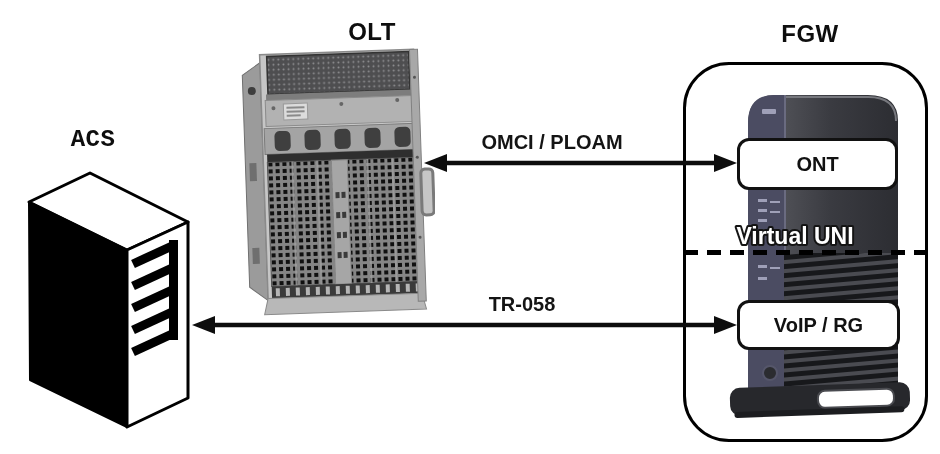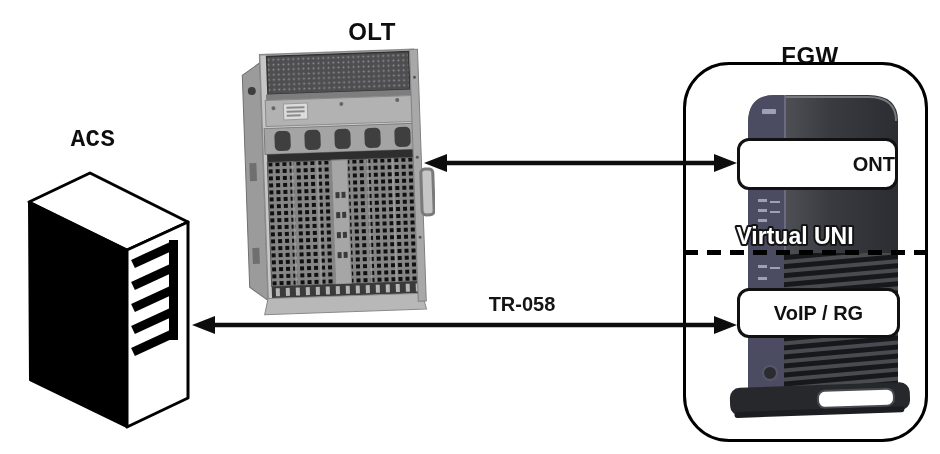--- a/index.html
+++ b/index.html
@@ -53,21 +53,21 @@
   .abs{position:absolute;}
   svg{display:block;}
 </style>
 </head>
 <body>
 
 <div class="canvas">
 
   <div class="node-label" style="left:93px;top:126px;font-family:Liberation Mono, monospace;">ACS</div>
   <div class="node-label" style="left:372px;top:6px;margin-top:12px;">OLT</div>
-  <div class="node-label" style="left:810px;top:20px;margin-top:22px;">FGW</div>
+  <div class="node-label" style="left:810px;top:20px;">FGW</div>
 
   <svg class="abs" style="left:20px;top:160px;" width="180" height="275" viewBox="0 0 180 275">
 
     <polygon points="70,13 168,62 107,90 9,42" fill="#ffffff" stroke="#000000" stroke-width="3" stroke-linejoin="round"></polygon>
 
     <polygon points="107,90 168,62 168,238 107,267" fill="#ffffff" stroke="#000000" stroke-width="3" stroke-linejoin="round"></polygon>
 
     <polygon points="9,42 107,90 107,267 10,220" fill="#000000" stroke="#000000" stroke-width="2" stroke-linejoin="round"></polygon>
 
     <g stroke="#000000" stroke-width="9">
@@ -211,39 +211,40 @@
       <rect x="10" y="300" width="180" height="28" rx="10" fill="#27282c"></rect>
       <rect x="98" y="306" width="76" height="17" rx="7" fill="#ffffff" stroke="#4a4b50" stroke-width="2"></rect>
       <rect x="14" y="324" width="170" height="6" rx="3" fill="#1c1d20"></rect>
     </g>
   </svg>
 
   <svg class="abs" style="left:683px;top:218px;z-index:7;" width="245" height="34" viewBox="0 0 245 34">
     <text x="112" y="26" text-anchor="middle" font-family="Liberation Sans, sans-serif" font-size="23" font-weight="bold" fill="#ffffff" stroke="#141414" stroke-width="4" paint-order="stroke" stroke-linejoin="round">Virtual UNI</text>
   </svg>
 
-  <div class="io-box" style="left:737px;top:138px;width:161px;height:52px;justify-content:flex-end;">
+  <div class="io-box" style="left:737px;top:138px;width:161px;height:52px;">
     <span>ONT</span>
   </div>
-  <div class="io-box" style="left:737px;top:288px;width:163px;height:50px;">
+  <div class="io-box" style="left:737px;top:300px;width:163px;height:50px;">
     <span>VoIP / RG</span>
   </div>
 
   <svg class="abs" style="left:0;top:0;z-index:8;pointer-events:none;" width="940" height="454" viewBox="0 0 940 454">
 
     <line x1="684" y1="252.5" x2="926" y2="252.5" stroke="#000000" stroke-width="5" stroke-dasharray="14 9"></line>
 
     <g fill="#0d0d0d" stroke="#0d0d0d">
       <line x1="438" y1="163" x2="723" y2="163" stroke-width="4.5"></line>
       <polygon points="424,163 447,154 447,172" stroke="none"></polygon>
       <polygon points="737,163 714,154 714,172" stroke="none"></polygon>
     </g>
 
     <g fill="#0d0d0d" stroke="#0d0d0d">
       <line x1="206" y1="325" x2="723" y2="325" stroke-width="4.5"></line>
       <polygon points="192,325 215,316 215,334" stroke="none"></polygon>
       <polygon points="737,325 714,316 714,334" stroke="none"></polygon>
     </g>
   </svg>
 
+  <div class="link-label" style="left:552px;top:131px;">OMCI / PLOAM</div>
   <div class="link-label" style="left:522px;top:293px;">TR-058</div>
 
 </div>
 
 </body></html>

